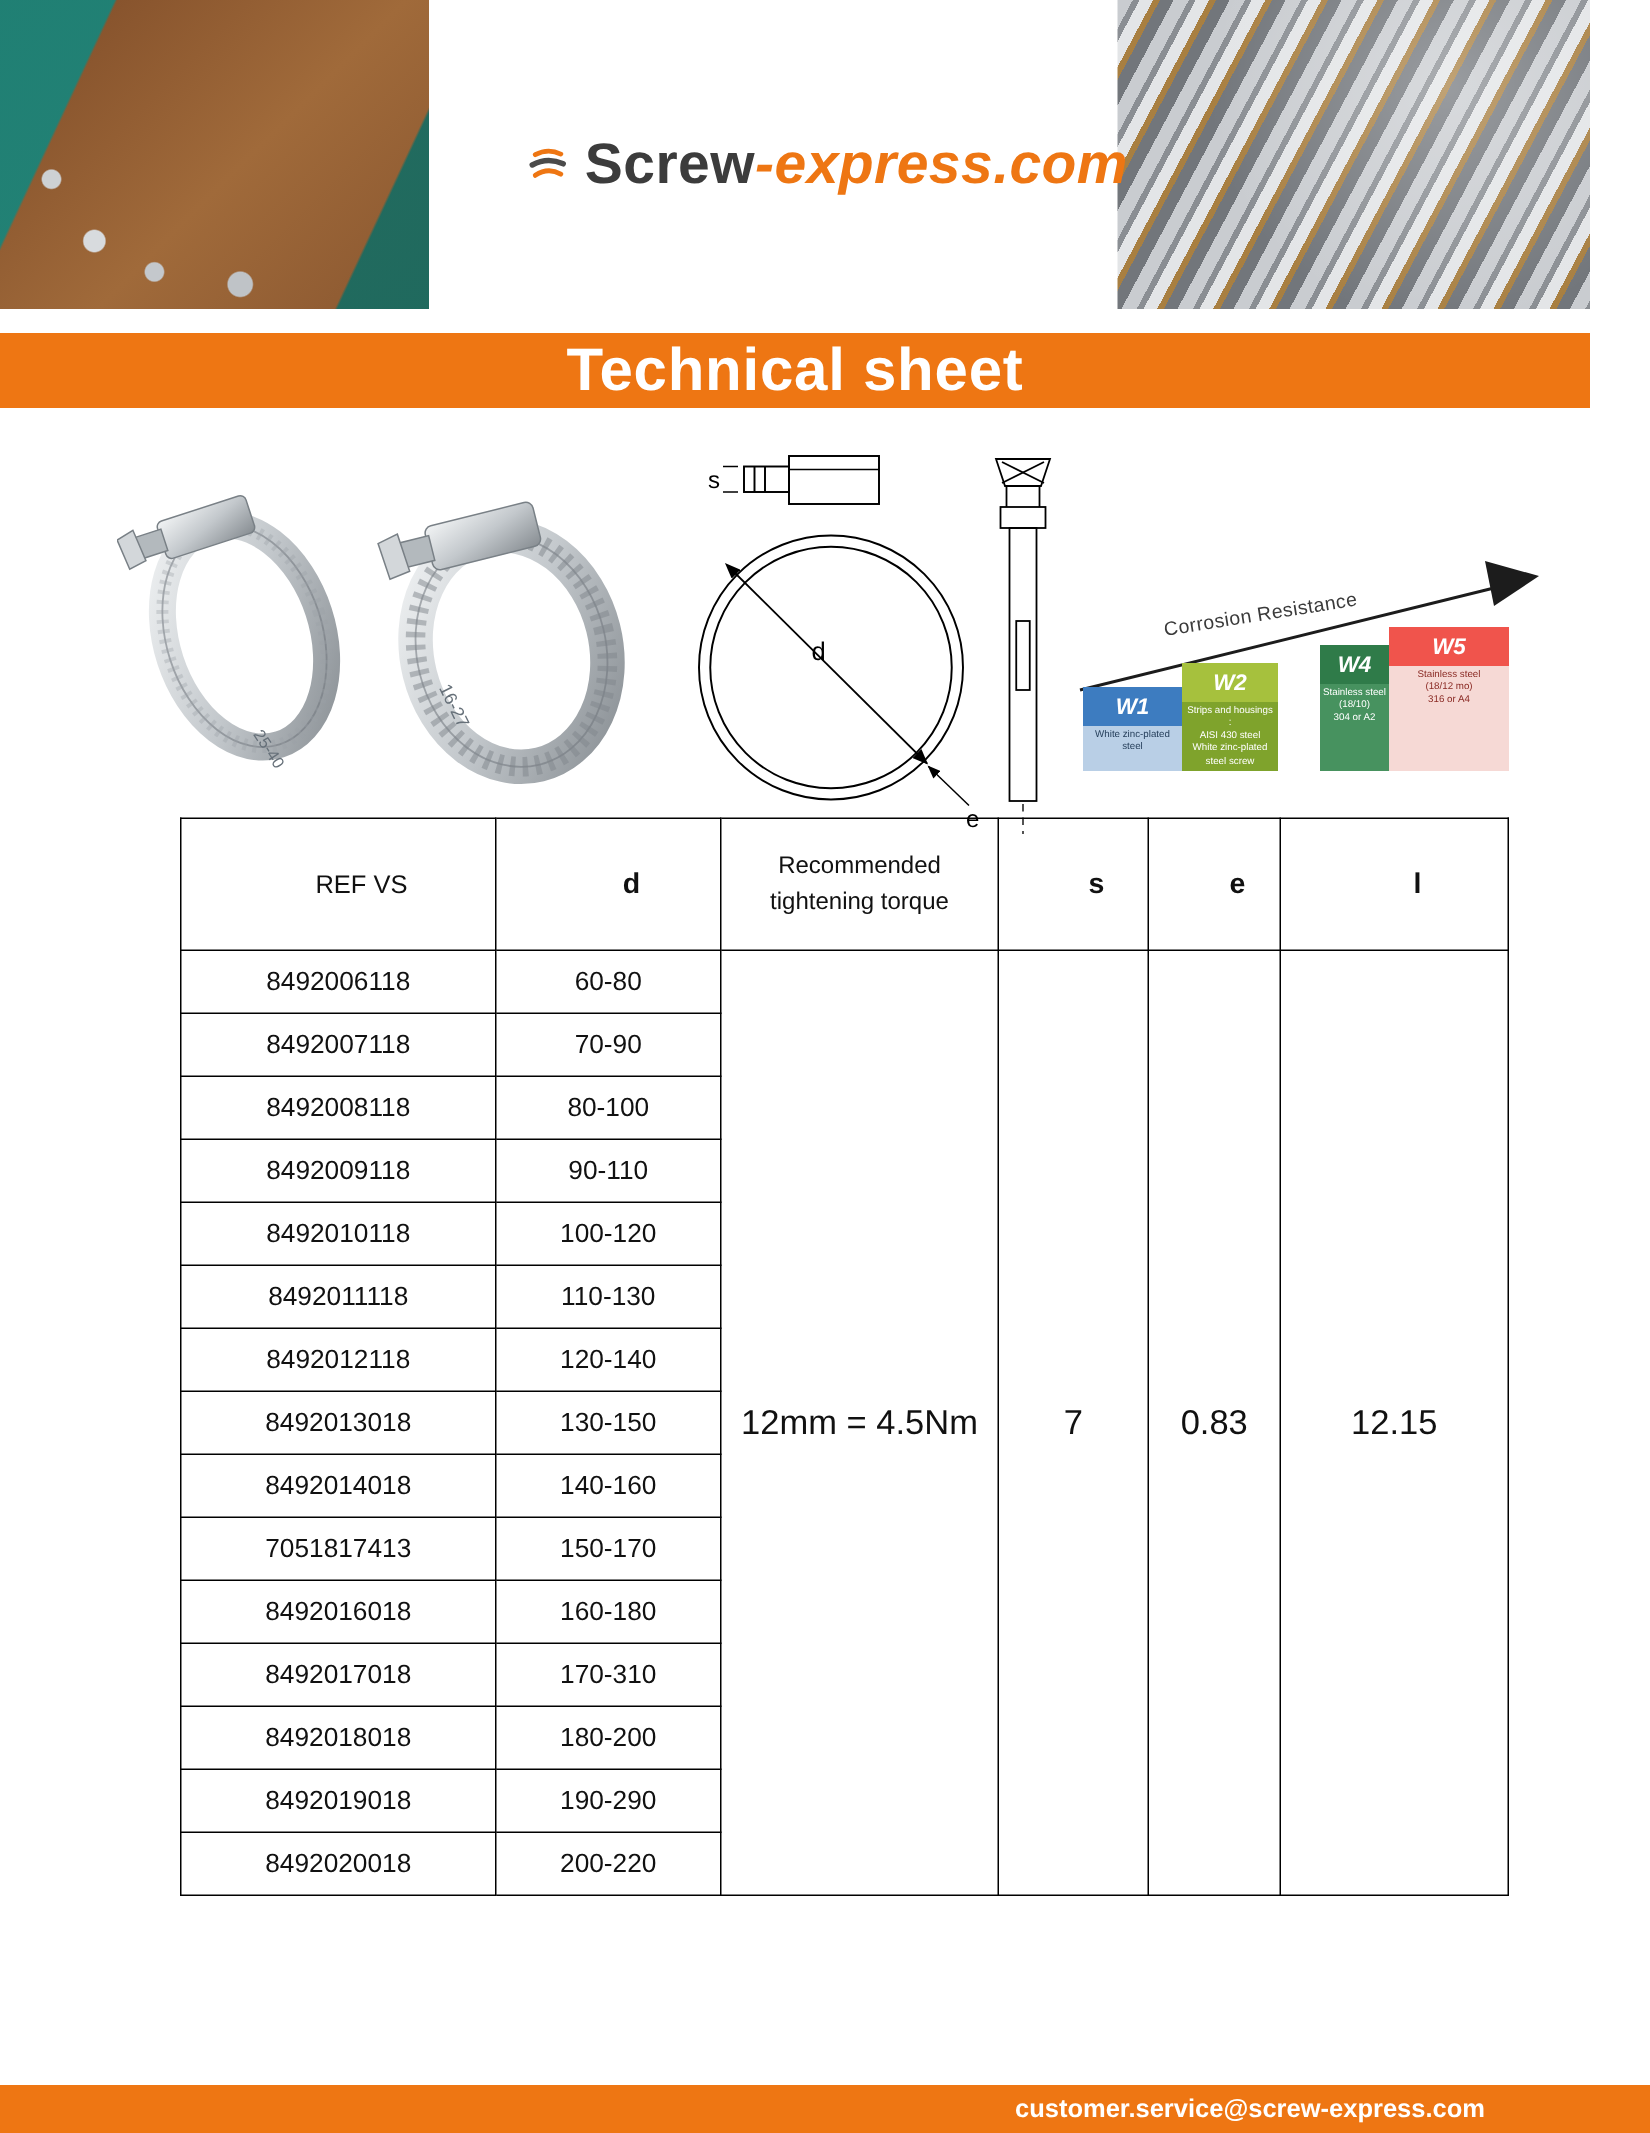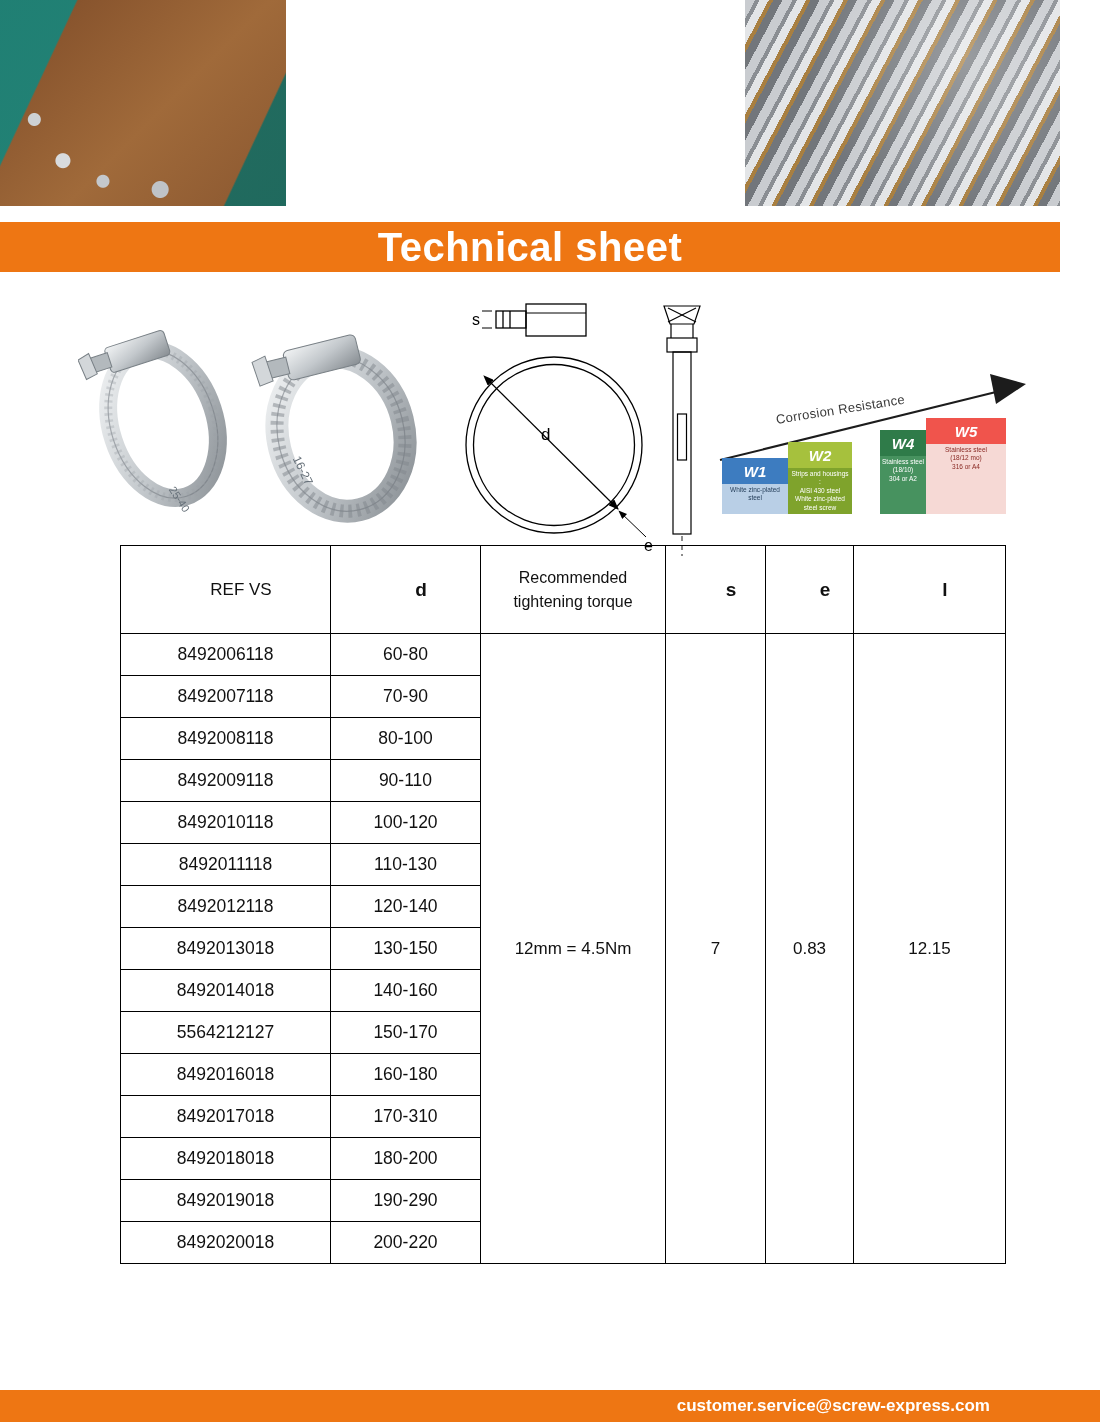--- a/index.html
+++ b/index.html
@@ -61,35 +61,45 @@
 
   
   .spec { position:absolute; left:120px; top:545px; width:885px;
           border-collapse:collapse; table-layout:fixed; }
   .spec th, .spec td { border:1px solid #000; text-align:center; vertical-align:middle;
                        font-family:"Liberation Sans", sans-serif; }
   .spec thead th { height:88px; font-size:17px; font-weight:400;padding-left:31px; }
   .spec .th-bold { font-weight:700; font-size:19px; }
   .spec .th-torque { font-size:16px; line-height:1.5; padding:0 24px; }
   .spec tbody td { height:42px; font-size:17.5px; }
-  .spec td.merged { font-size:17px; }
+  .spec td.merged { font-size:23px; }
 
   
   .footer { position:absolute; left:0; bottom:0; width:1100px; height:32px;
             background:#ee7613; color:#fff; font-weight:700; font-size:17px;
             line-height:32px; text-align:right; padding-right:110px; }
 </style>
 </head>
 <body>
 
 <div class="page">
 
   <div class="photo photo-left"></div>
   <div class="photo photo-right"></div>
 
+  <div class="logo">
+    <svg class="logo-mark" viewBox="0 0 64 58" width="66" height="60">
+      <path d="M12 12 Q33 1 54 11" stroke="#ee7613" stroke-width="8" fill="none" stroke-linecap="round"></path>
+      <path d="M7 29 Q32 15 58 27" stroke="#4b4b4b" stroke-width="9" fill="none" stroke-linecap="round"></path>
+      <path d="M12 46 Q33 32 54 44" stroke="#ee7613" stroke-width="8" fill="none" stroke-linecap="round"></path>
+    </svg>
+    <div class="logo-text">
+      <span class="brand-name">Screw</span><span class="brand-suffix">-express.com</span>
+    </div>
+  </div>
 
   <div class="banner">
     <h1 class="banner-title">Technical sheet</h1>
   </div>
 
   <svg class="clamp-small" viewBox="0 0 170 240" width="170" height="240">
     <defs>
       <linearGradient id="metA" x1="0" y1="0" x2="1" y2="1">
         <stop offset="0" stop-color="#f2f4f5"></stop>
           <stop offset="0.5" stop-color="#c3c8cc"></stop>
@@ -252,21 +262,21 @@
         </tr>
         <tr>
           <td>8492013018</td>
           <td>130-150</td>
         </tr>
         <tr>
           <td>8492014018</td>
           <td>140-160</td>
         </tr>
         <tr>
-          <td>5564212127</td>
+          <td>7051817413</td>
           <td>150-170</td>
         </tr>
         <tr>
           <td>8492016018</td>
           <td>160-180</td>
         </tr>
         <tr>
           <td>8492017018</td>
           <td>170-310</td>
         </tr>

